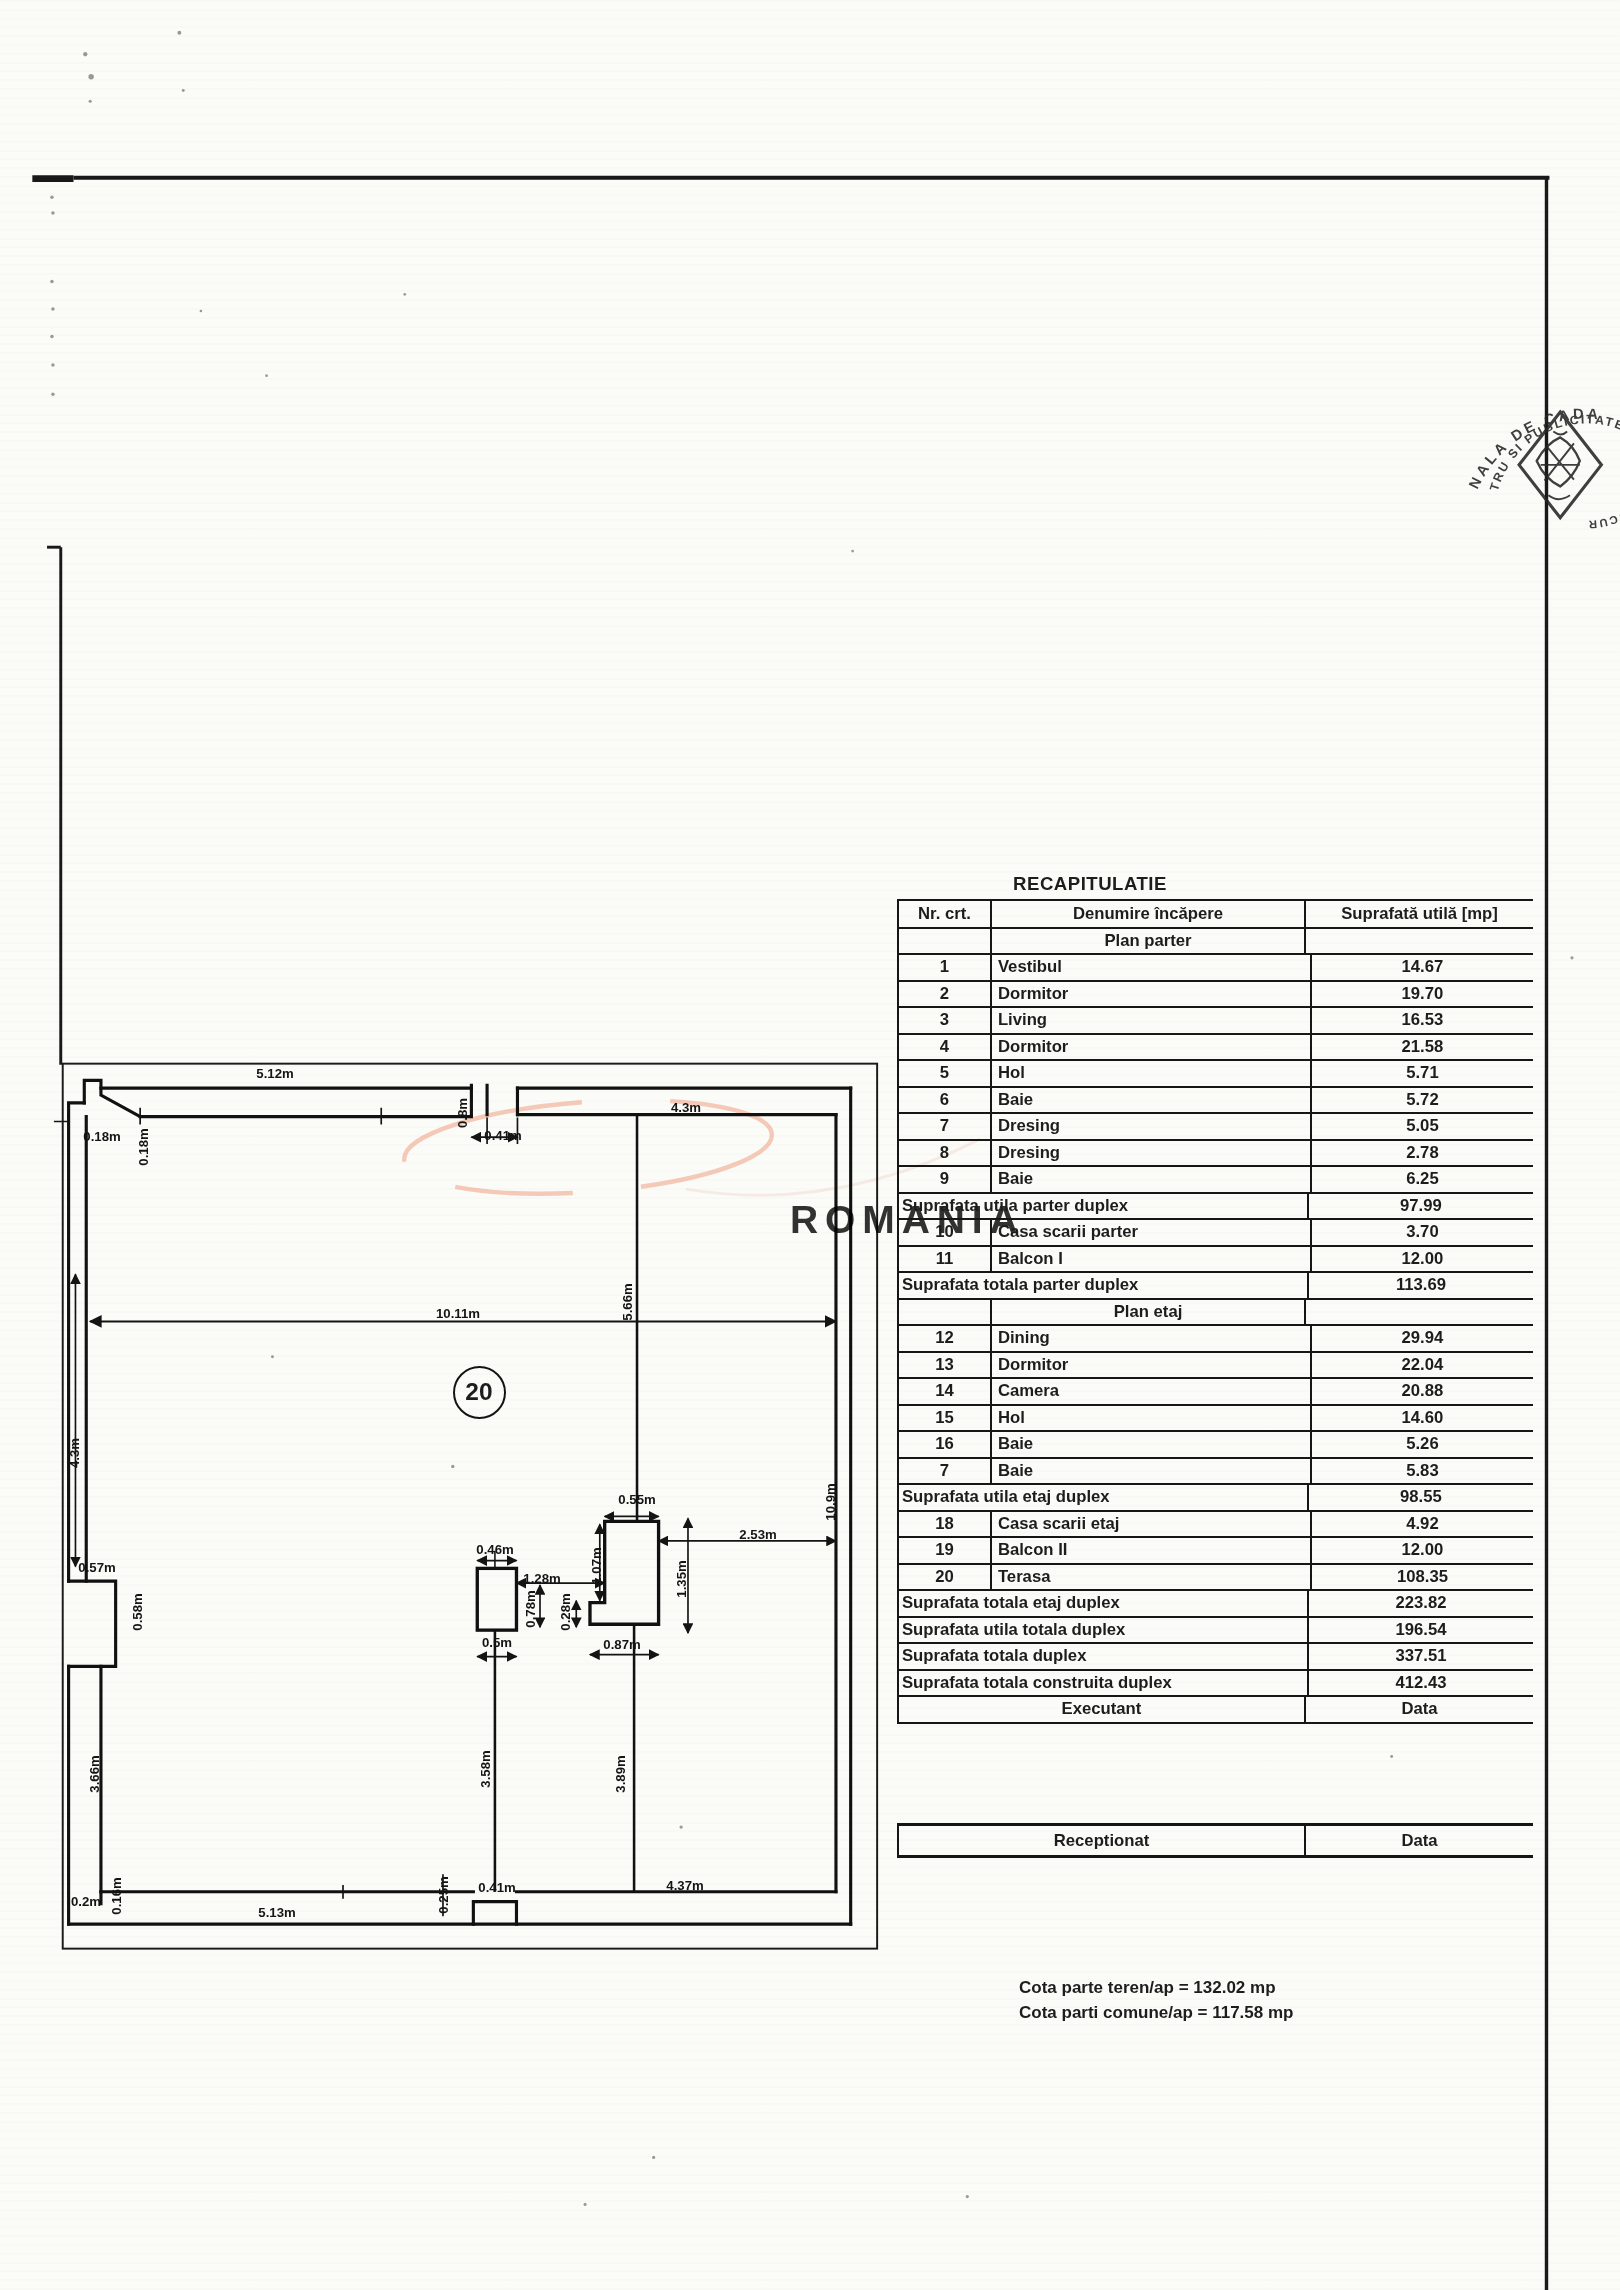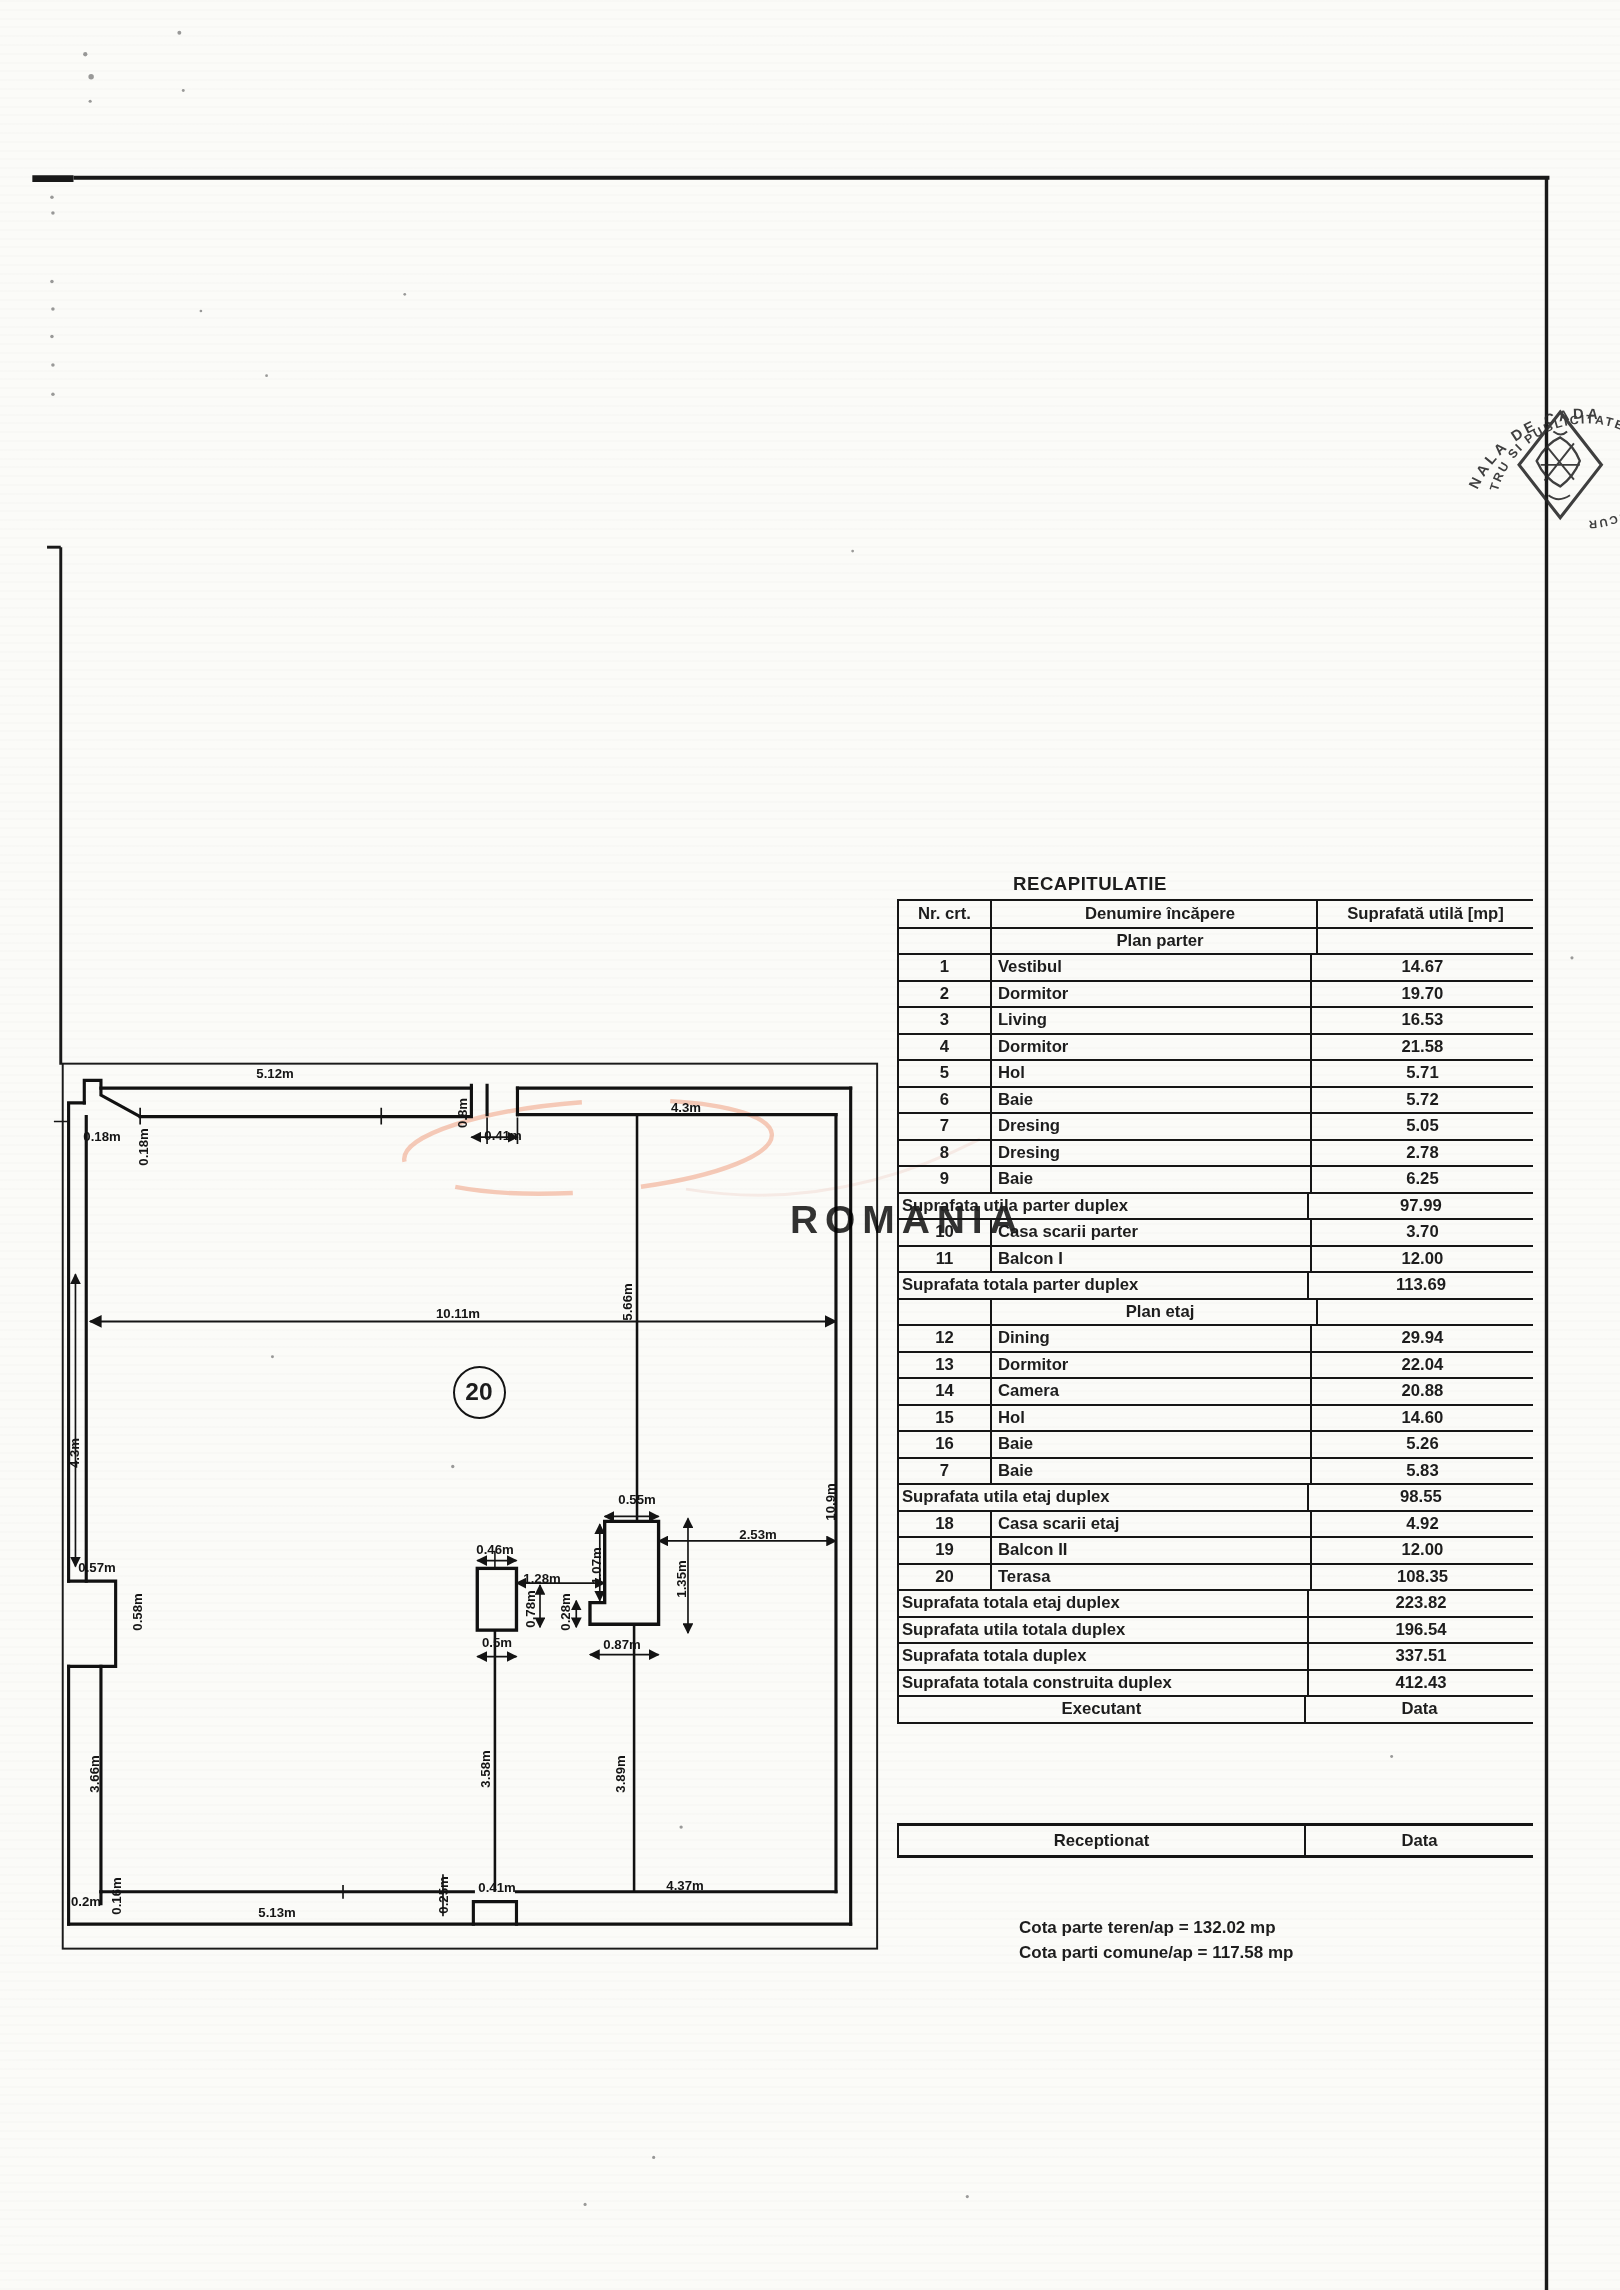--- a/index.html
+++ b/index.html
@@ -22,31 +22,31 @@
   #recap-title{position:absolute;left:1090px;top:873px;transform:translateX(-50%);
        font-size:18.6px;font-weight:bold;letter-spacing:0.5px;z-index:3;}
   #recap-table{position:absolute;left:897px;top:899px;width:634px;z-index:3;
        border-top:2.9px solid #161616;border-left:2.9px solid #161616;border-bottom:2.9px solid #161616;}
   .trow{display:flex;border-bottom:2px solid #161616;height:24.5px;align-items:stretch;font-weight:bold;font-size:16.7px;}
   .trow:last-child{border-bottom:none;}
   .trow.hd{height:25.5px;border-bottom:2.9px solid #161616;}
   .c{display:flex;align-items:center;justify-content:center;overflow:hidden;white-space:nowrap;}
   .c1{width:91px;border-right:2px solid #161616;}
   .c2{width:312px;border-right:2px solid #161616;justify-content:flex-start;padding-left:5.9px;}
-  .c2.center{justify-content:center;padding-left:12px;}
+  .c2.center{justify-content:center;padding-left:0;}
   .c12{width:405px;border-right:2px solid #161616;justify-content:flex-start;padding-left:2.9px;}
   .c12.center{justify-content:center;padding-left:0;}
   .c3{flex:1;}
   #recv-table{position:absolute;left:897px;top:1823px;width:634px;height:29px;z-index:3;
        border-top:3.4px solid #161616;border-bottom:3.4px solid #161616;border-left:2px solid #161616;
        display:flex;font-weight:bold;font-size:16.7px;}
   #recv-table .lc{width:405px;border-right:2px solid #161616;display:flex;align-items:center;justify-content:center;}
   #recv-table .rc{flex:1;display:flex;align-items:center;justify-content:center;}
   
-  #notes{position:absolute;left:1019px;top:1916px;font-size:17px;font-weight:bold;line-height:24.5px;z-index:3;}
+  #notes{position:absolute;left:1019px;top:1976px;font-size:17px;font-weight:bold;line-height:24.5px;z-index:3;}
 </style>
 </head>
 <body>
 
 <div id="page">
 
   <div id="wm-text">ROMANIA</div>
 
   <svg class="layer" viewBox="0 0 1653 2337">
     <defs>

